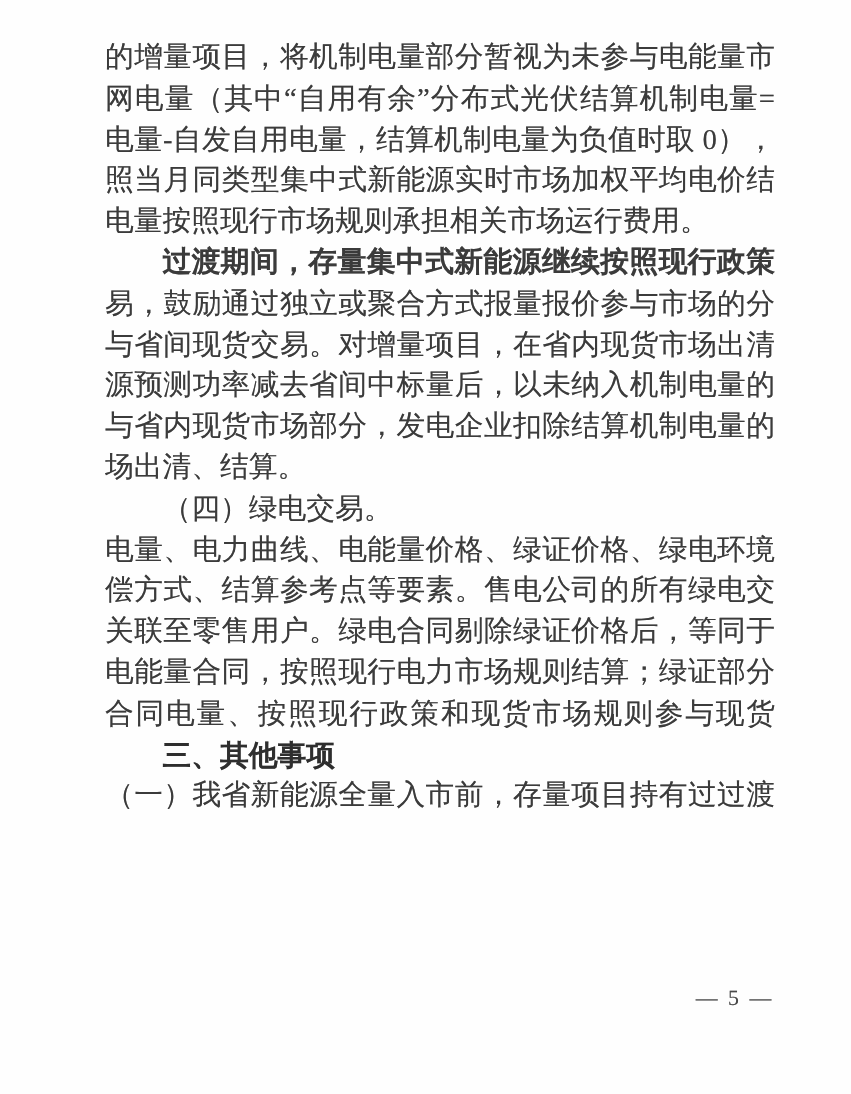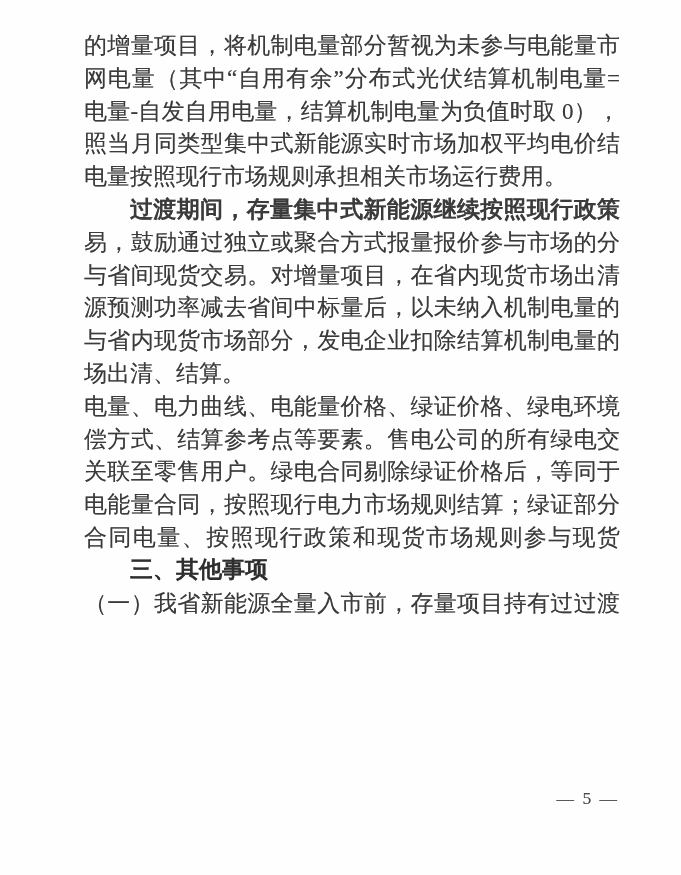--- a/index.html
+++ b/index.html
@@ -39,21 +39,21 @@
     text-indent: 2em;
     font-weight: bold;
   }
   .line.h-kai {
     text-align-last: left;
     text-indent: 2em;
   }
   .line.h-hei {
     text-align-last: left;
     text-indent: 2em;
-    font-family: Liberation Mono, monospace;
+    font-family: Liberation Sans, sans-serif;
     font-weight: 700;
     color: #2e2e2e;
   }
   .page-number {
     position: absolute;
     top: 788px;
     right: 62px;
     font-size: 17.5px;
     letter-spacing: 2px;
     color: #4a4a4a;
@@ -73,20 +73,21 @@
     <div class="line end">电量按照现行市场规则承担相关市场运行费用。</div>
 
 
     <div class="line ind">过渡期间，存量集中式新能源继续按照现行政策参与省间交</div>
     <div class="line">易，鼓励通过独立或聚合方式报量报价参与市场的分布式项目参</div>
     <div class="line">与省间现货交易。对增量项目，在省内现货市场出清时，将新能</div>
     <div class="line">源预测功率减去省间中标量后，以未纳入机制电量的比例确定参</div>
     <div class="line">与省内现货市场部分，发电企业扣除结算机制电量的剩余上网电量</div>
     <div class="line end">场出清、结算。</div>
 
+    <div class="line h-kai">（四）绿电交易。</div>
 
     <div class="line">电量、电力曲线、电能量价格、绿证价格、绿电环境价值偏差补</div>
     <div class="line">偿方式、结算参考点等要素。售电公司的所有绿电交易电量均应</div>
     <div class="line">关联至零售用户。绿电合同剔除绿证价格后，等同于省内中长期</div>
     <div class="line">电能量合同，按照现行电力市场规则结算；绿证部分按当月绿电</div>
     <div class="line">合同电量、按照现行政策和现货市场规则参与现货市、电力用</div>
 
     <div class="line h-hei">三、其他事项</div>
 
     <div class="line">（一）我省新能源全量入市前，存量项目持有过过渡期间或</div>

